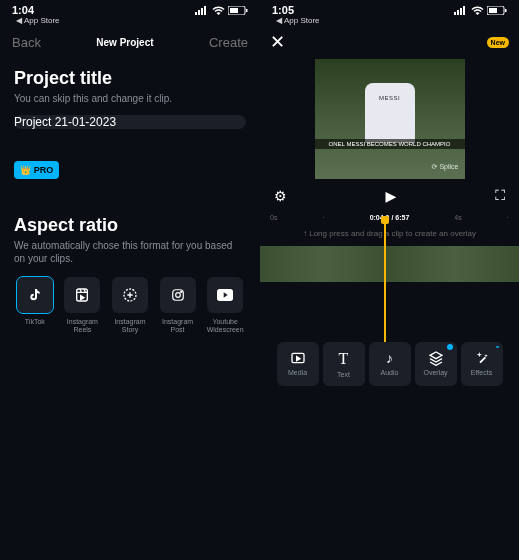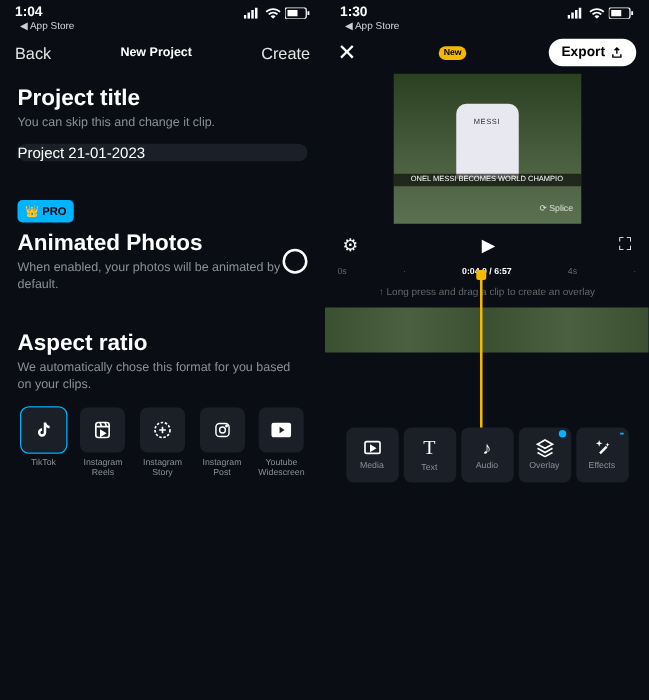--- a/index.html
+++ b/index.html
@@ -5,21 +5,21 @@
 *{margin:0;padding:0;box-sizing:border-box;font-family:-apple-system,BlinkMacSystemFont,sans-serif}
 body{background:#0a0e14;display:flex;width:519px;height:560px;overflow:hidden}
 .screen{height:394px;background:#0a0e14;color:#fff;position:relative;display:flex;flex-direction:column}
 .left{width:260px}
 .right{width:259px}
 .status-bar{display:flex;justify-content:space-between;align-items:center;padding:4px 12px 2px;font-size:11px;font-weight:600}
 .status-right{display:flex;align-items:center;gap:3px}
 .app-store{font-size:8px;opacity:.8;padding-left:16px;margin-top:-2px}
 
 .nav-bar{display:flex;justify-content:space-between;align-items:center;padding:10px 12px}
-.nav-btn{color:#e5e5e5;font-size:13px;font-weight:500}
+.nav-btn{color:#737373;font-size:13px;font-weight:500}
 .nav-title{font-weight:600;font-size:10px}
 
 .content{padding:8px 14px;flex:1;overflow:hidden}
 .section{margin-bottom:30px}
 .section-title{font-size:18px;font-weight:700;margin-bottom:3px}
 .section-desc{font-size:10px;color:#8a8f98;line-height:1.3}
 .input-box{background:#1a1f28;border-radius:8px;margin-top:10px;font-size:12px;color:#fff}
 
 .pro-badge{display:inline-flex;align-items:center;background:#00b4ff;color:#000;font-size:9px;font-weight:700;padding:4px 6px;border-radius:4px;margin-bottom:6px}
 .toggle-row{display:flex;justify-content:space-between;align-items:center}
@@ -98,27 +98,20 @@
 
   <div class="content">
     <div class="section">
       <div class="section-title">Project title</div>
       <div class="section-desc">You can skip this and change it clip.</div>
       <div class="input-box">Project 21-01-2023</div>
     </div>
 
     <div class="section">
       <span class="pro-badge">👑 PRO</span>
-      <div class="toggle-row">
-        <div class="txt">
-          <div class="section-title">Animated Photos</div>
-          <div class="section-desc">When enabled, your photos will be animated by default.</div>
-        </div>
-        <div class="toggle-circle"></div>
-      </div>
     </div>
 
     <div class="section">
       <div class="section-title">Aspect ratio</div>
       <div class="section-desc">We automatically chose this format for you based on your clips.</div>
       <div class="ratio-grid">
         <div class="ratio-item">
           <div class="ratio-box selected">
               <svg width="16" height="16" viewBox="0 0 24 24">
                 <path fill="#fff" d="M19 7v3c-1.5 0-3-.5-4-1.5V15a5 5 0 11-5-5v3a2 2 0 102 2V3h3c0 2 2 4 4 4z"></path>
@@ -163,21 +156,21 @@
             </div>
           <div class="ratio-label">Youtube Widescreen</div>
         </div>
       </div>
     </div>
   </div>
 </div>
 
 <div class="screen right">
   <div class="status-bar">
-    <span>1:30</span>
+    <span>1:05</span>
     <span class="status-right">
       <svg width="14" height="9" viewBox="0 0 14 9">
           <rect x="0" y="6" width="2" height="3" fill="#fff"></rect>
           <rect x="3" y="4" width="2" height="5" fill="#fff"></rect>
           <rect x="6" y="2" width="2" height="7" fill="#fff"></rect>
           <rect x="9" y="0" width="2" height="9" fill="#fff"></rect>
         </svg>
       <svg width="13" height="9" viewBox="0 0 13 9">
           <path d="M6.5 9L4.5 7c1.1-1.1 2.9-1.1 4 0L6.5 9zM2.5 5C4.7 2.8 8.3 2.8 10.5 5l-1 1c-1.7-1.7-4.3-1.7-6 0L2.5 5zM0.5 3C3.8-0.3 9.2-0.3 12.5 3l-1 1C8.8 1.3 4.2 1.3 1.5 4L0.5 3z" fill="#fff"></path>
         </svg>
@@ -186,26 +179,20 @@
           <rect x="2" y="2" width="8" height="5" fill="#fff"></rect>
           <rect x="18" y="3" width="1.5" height="3" fill="#fff"></rect>
         </svg>
     </span>
   </div>
   <div class="app-store">◀ App Store</div>
 
   <div class="editor-top">
     <span class="close-x">✕</span>
     <span class="new-badge">New</span>
-    <div class="export-btn">
-      <span>Export</span>
-      <svg width="11" height="11" viewBox="0 0 24 24" fill="none" stroke="#000" stroke-width="2.5">
-          <path d="M12 3v10M8 7l4-4 4 4M5 14v5h14v-5"></path>
-        </svg>
-    </div>
   </div>
 
   <div class="preview">
     <div class="jersey"></div>
     <div class="preview-overlay">ONEL MESSI BECOMES WORLD CHAMPIO</div>
     <div class="splice-mark">⟳ Splice</div>
   </div>
 
   <div class="controls">
     <span class="ctrl-icon">⚙</span>

